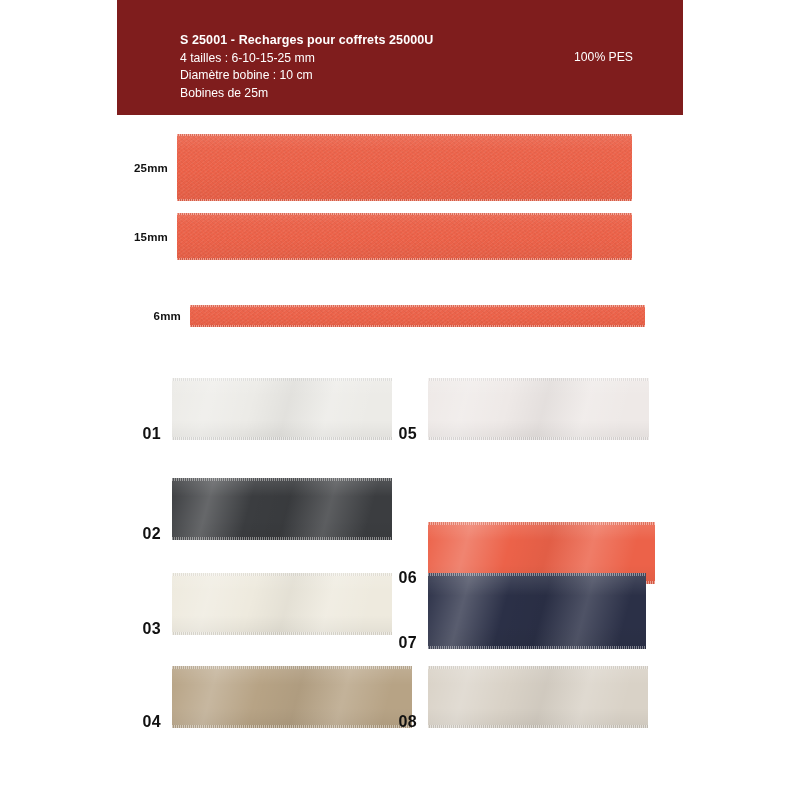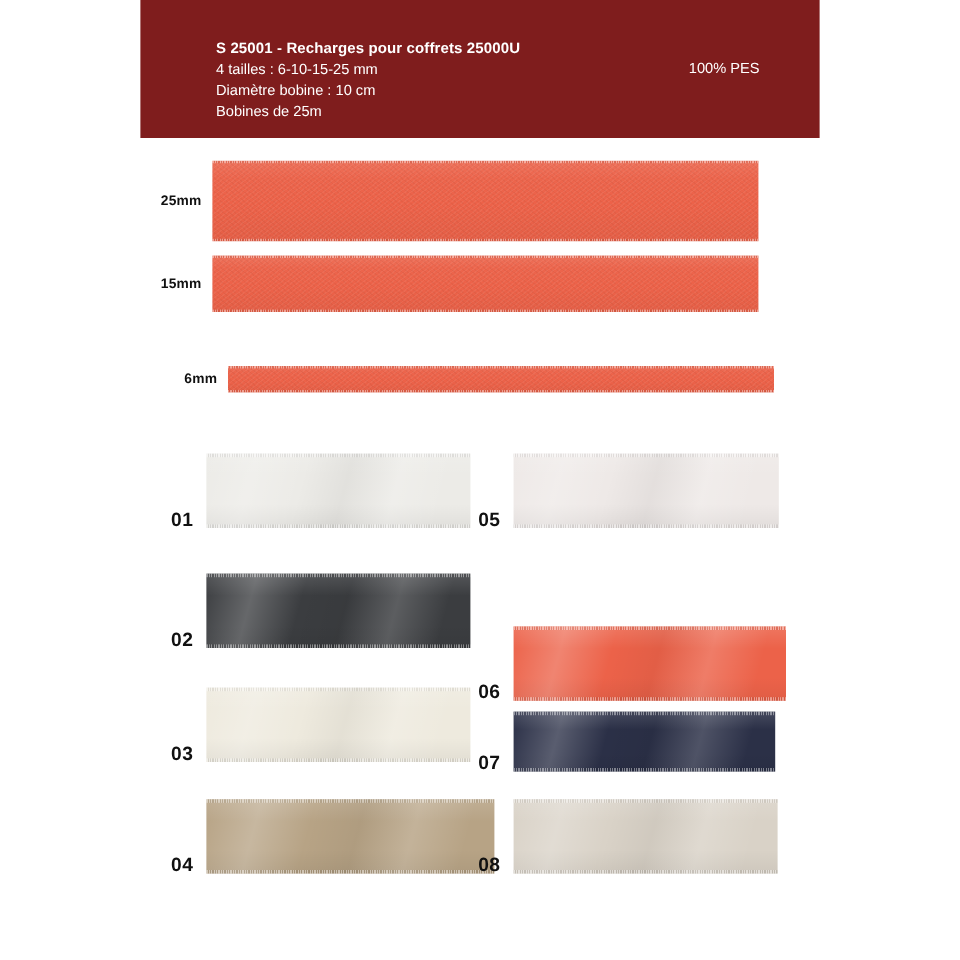--- a/index.html
+++ b/index.html
@@ -255,21 +255,21 @@
 
   <div class="swatch" id="c5" style="left: 428px; top: 478px; width: 227px; height: 62px; margin-top: 44px;">
     <span class="swatch-num">06</span>
     <div class="swatch-face" style="background-color: rgb(236, 98, 73);">
       <span class="selvedge-top"></span>
       <span class="sheen"></span>
       <span class="selvedge-bottom"></span>
     </div>
   </div>
 
-  <div class="swatch" id="c6" style="left: 428px; top: 593px; width: 218px; height: 50px;">
+  <div class="swatch" id="c6" style="left: 428px; top: 573px; width: 218px; height: 76px;">
     <span class="swatch-num">07</span>
     <div class="swatch-face" style="background-color: rgb(43, 48, 71);">
       <span class="selvedge-top"></span>
       <span class="sheen"></span>
       <span class="selvedge-bottom"></span>
     </div>
   </div>
 
   <div class="swatch" id="c7" style="left: 428px; top: 666px; width: 220px; height: 62px; text-align: right;">
     <span class="swatch-num">08</span>

